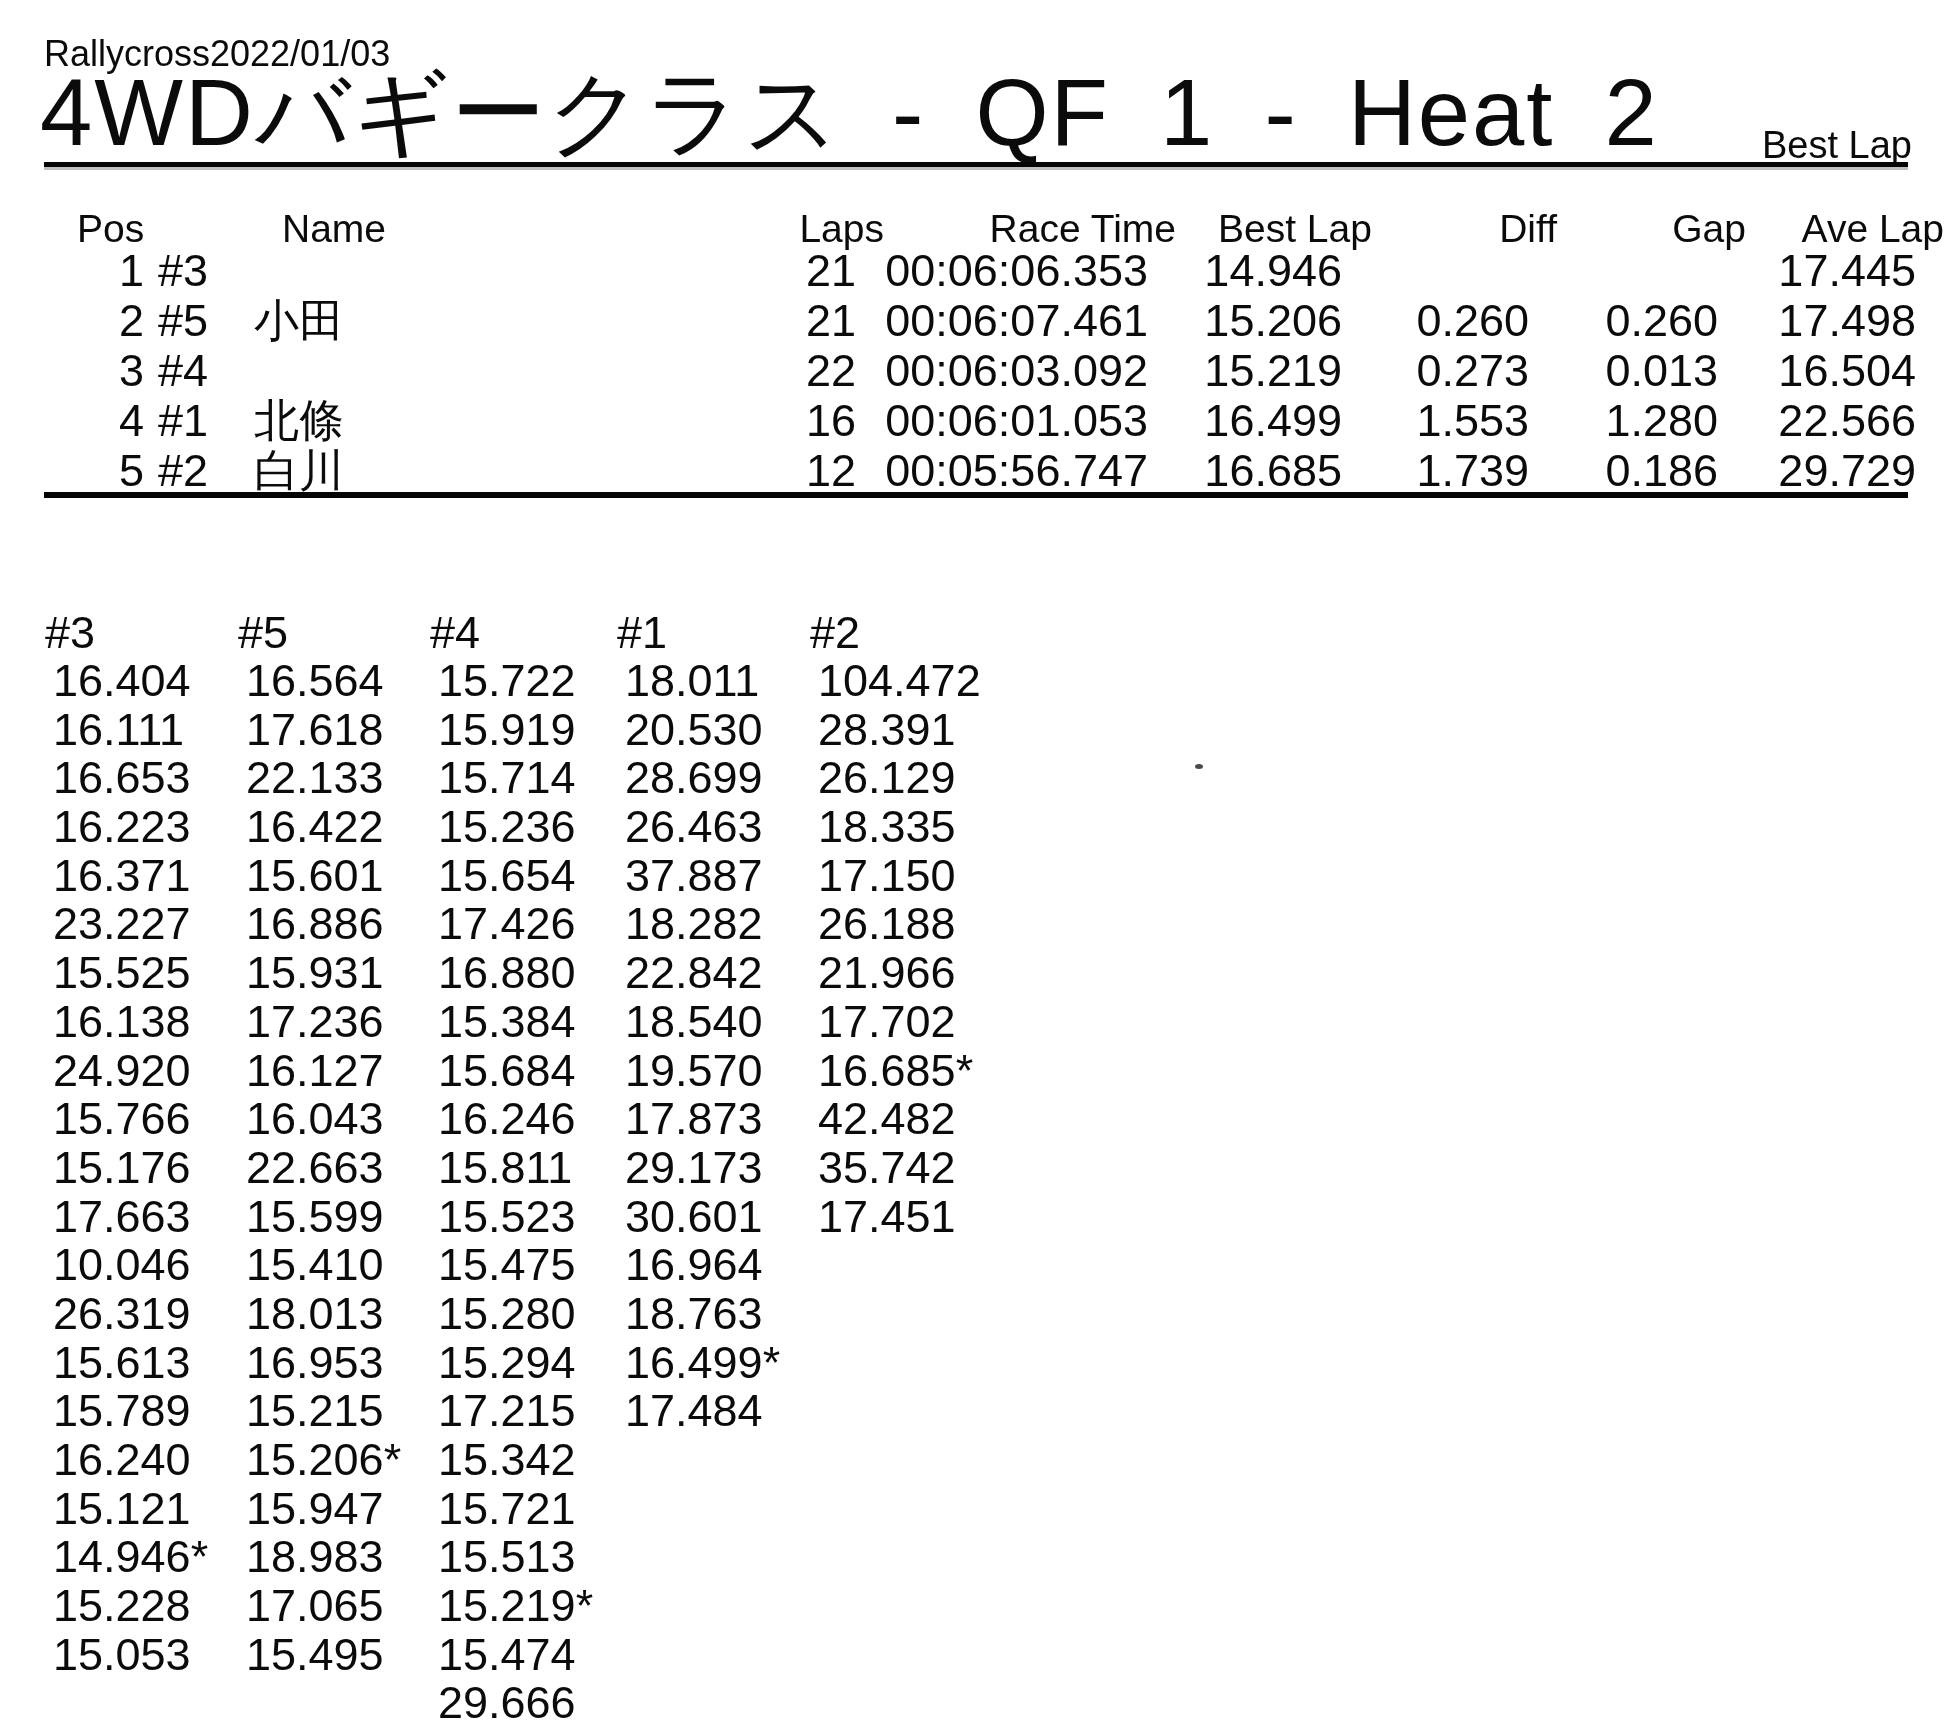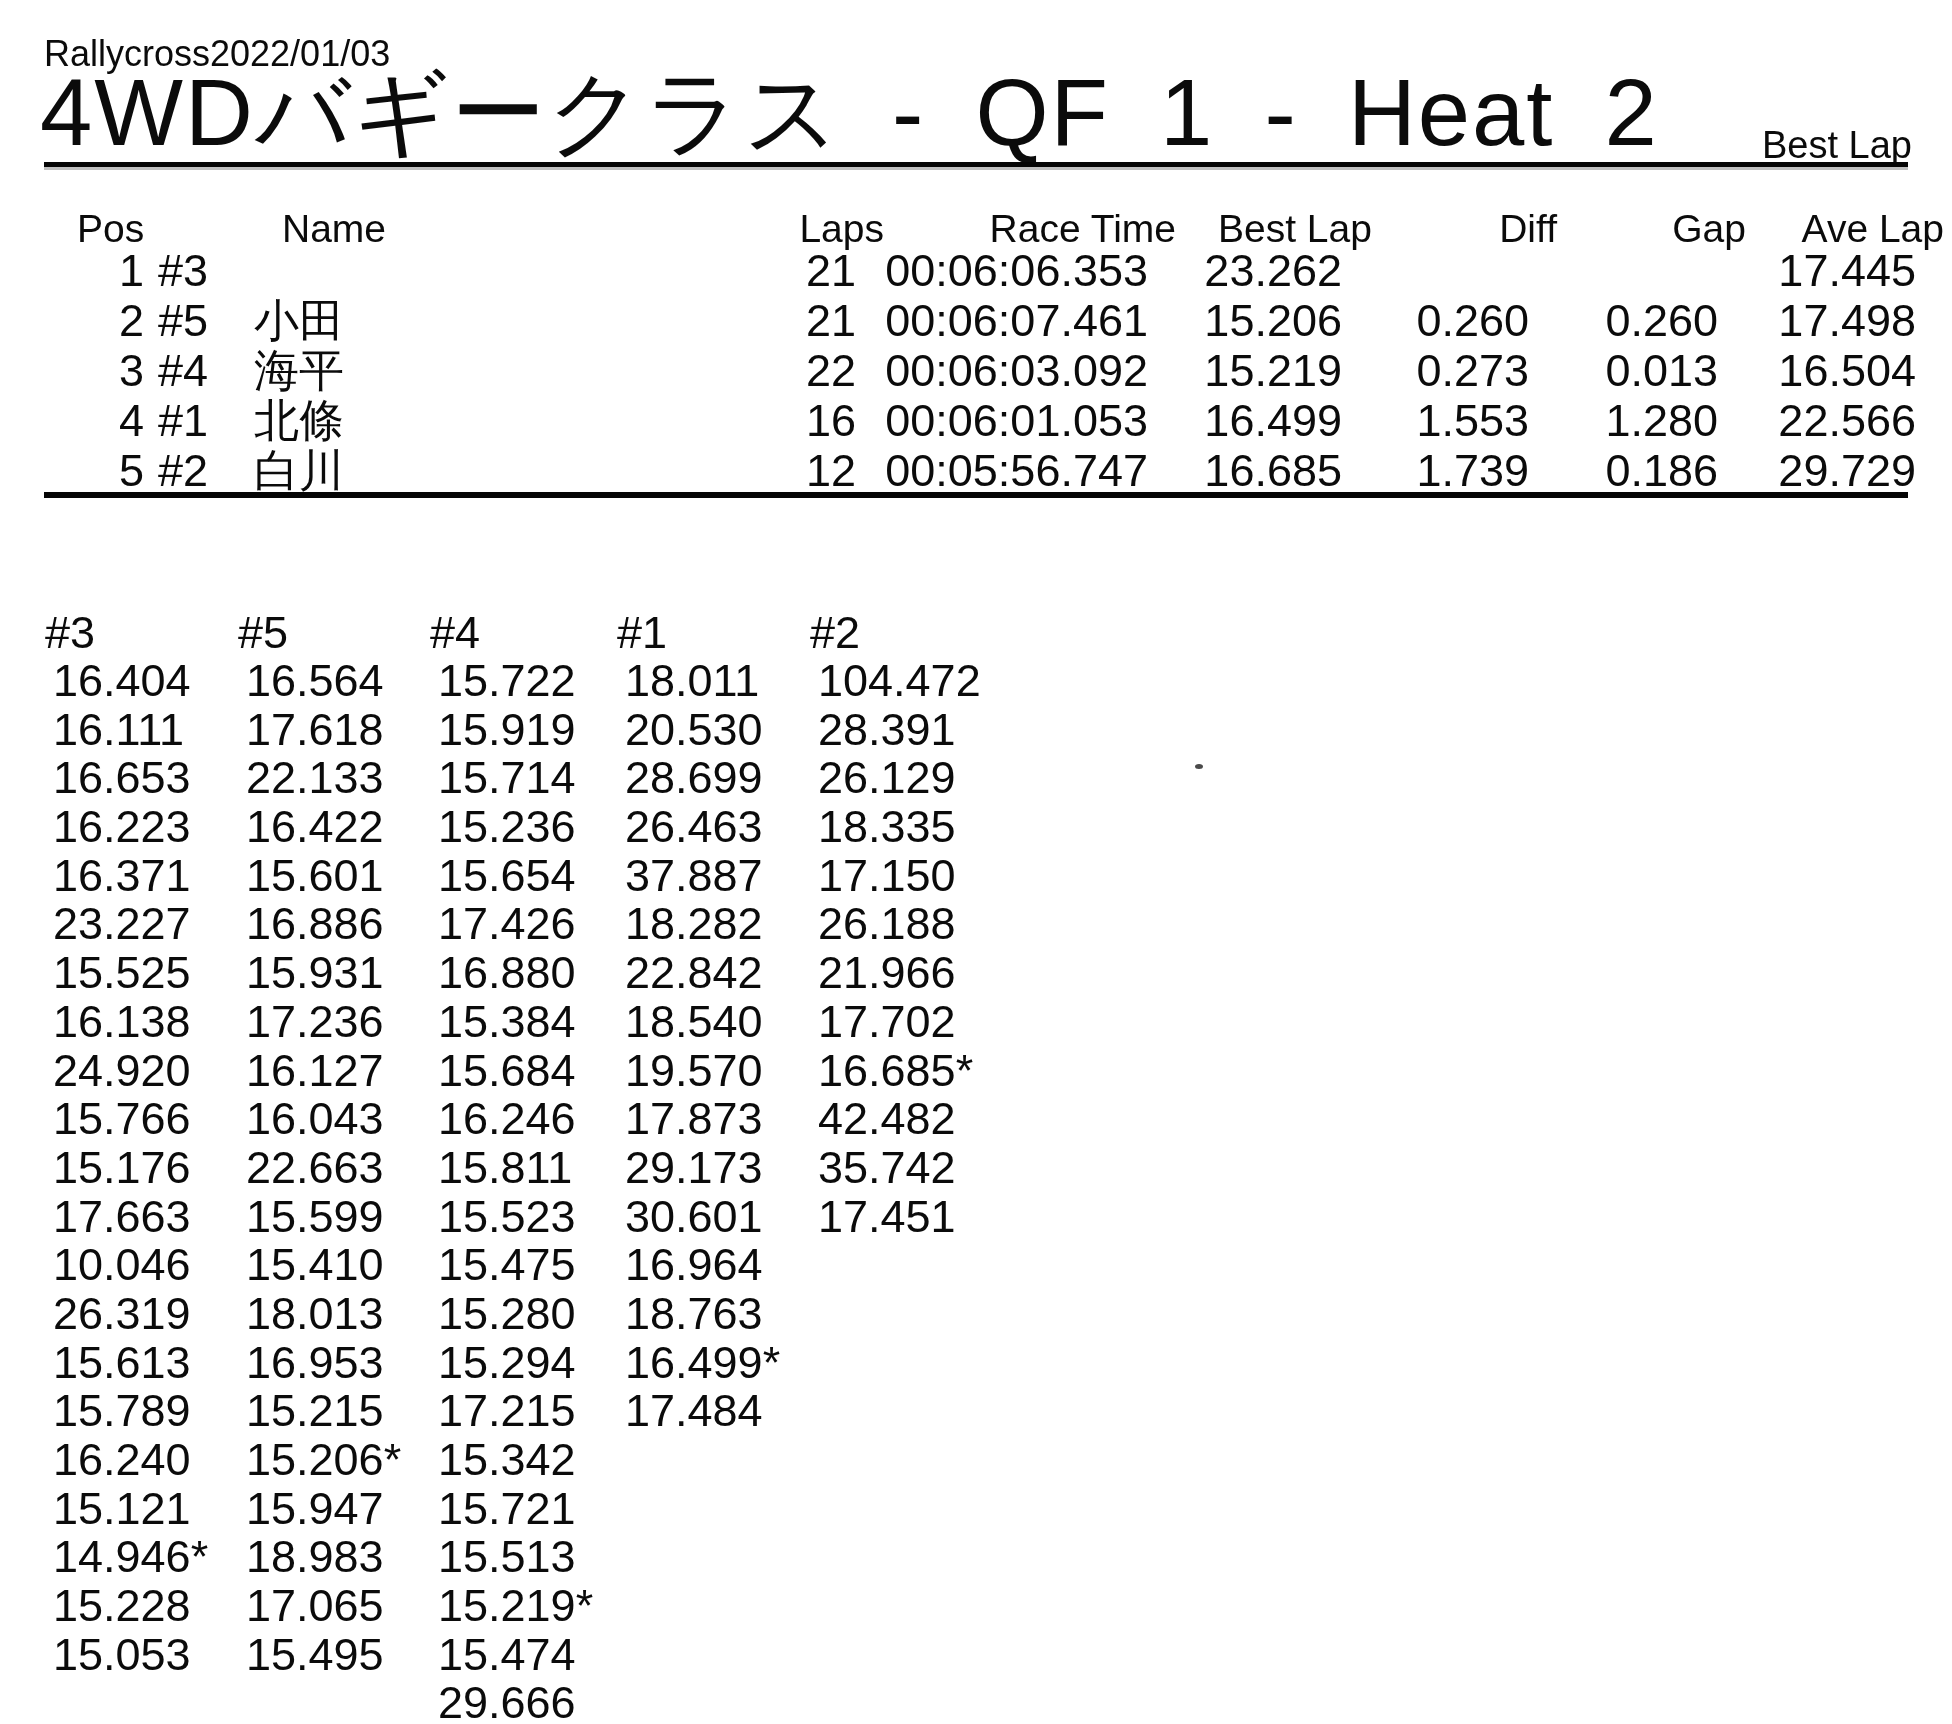--- a/index.html
+++ b/index.html
@@ -118,42 +118,41 @@
       <span class="r-cell c-diff">Diff</span>
       <span class="r-cell c-gap">Gap</span>
       <span class="r-cell c-ave">Ave Lap</span>
     </div>
     <div>
   <div class="r-row" style="top: 246px;">
     <span class="r-cell c-pos">1</span>
     <span class="r-cell c-no">#3</span>
     <span class="r-cell c-laps">21</span>
     <span class="r-cell c-rt">00:06:06.353</span>
-    <span class="r-cell c-bl">23.262</span>
+    <span class="r-cell c-bl">14.946</span>
     <span class="r-cell c-diff"></span>
     <span class="r-cell c-gap"></span>
     <span class="r-cell c-ave">17.445</span>
   </div>
 
   <div class="r-row" style="top: 296px;">
     <span class="r-cell c-pos">2</span>
     <span class="r-cell c-no">#5</span>
     <span class="r-cell c-name">小田</span>
     <span class="r-cell c-laps">21</span>
     <span class="r-cell c-rt">00:06:07.461</span>
     <span class="r-cell c-bl">15.206</span>
     <span class="r-cell c-diff">0.260</span>
     <span class="r-cell c-gap">0.260</span>
     <span class="r-cell c-ave">17.498</span>
   </div>
 
   <div class="r-row" style="top: 346px;">
     <span class="r-cell c-pos">3</span>
     <span class="r-cell c-no">#4</span>
-    <span class="r-cell c-name">海平</span>
     <span class="r-cell c-laps">22</span>
     <span class="r-cell c-rt">00:06:03.092</span>
     <span class="r-cell c-bl">15.219</span>
     <span class="r-cell c-diff">0.273</span>
     <span class="r-cell c-gap">0.013</span>
     <span class="r-cell c-ave">16.504</span>
   </div>
 
   <div class="r-row" style="top: 396px;">
     <span class="r-cell c-pos">4</span>

